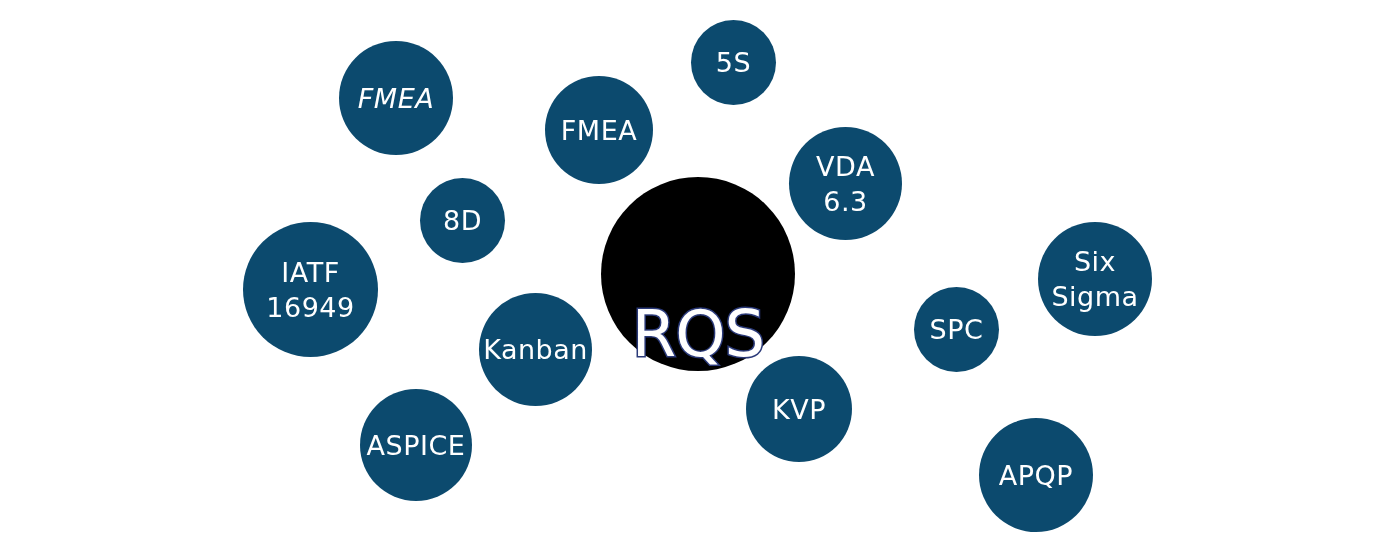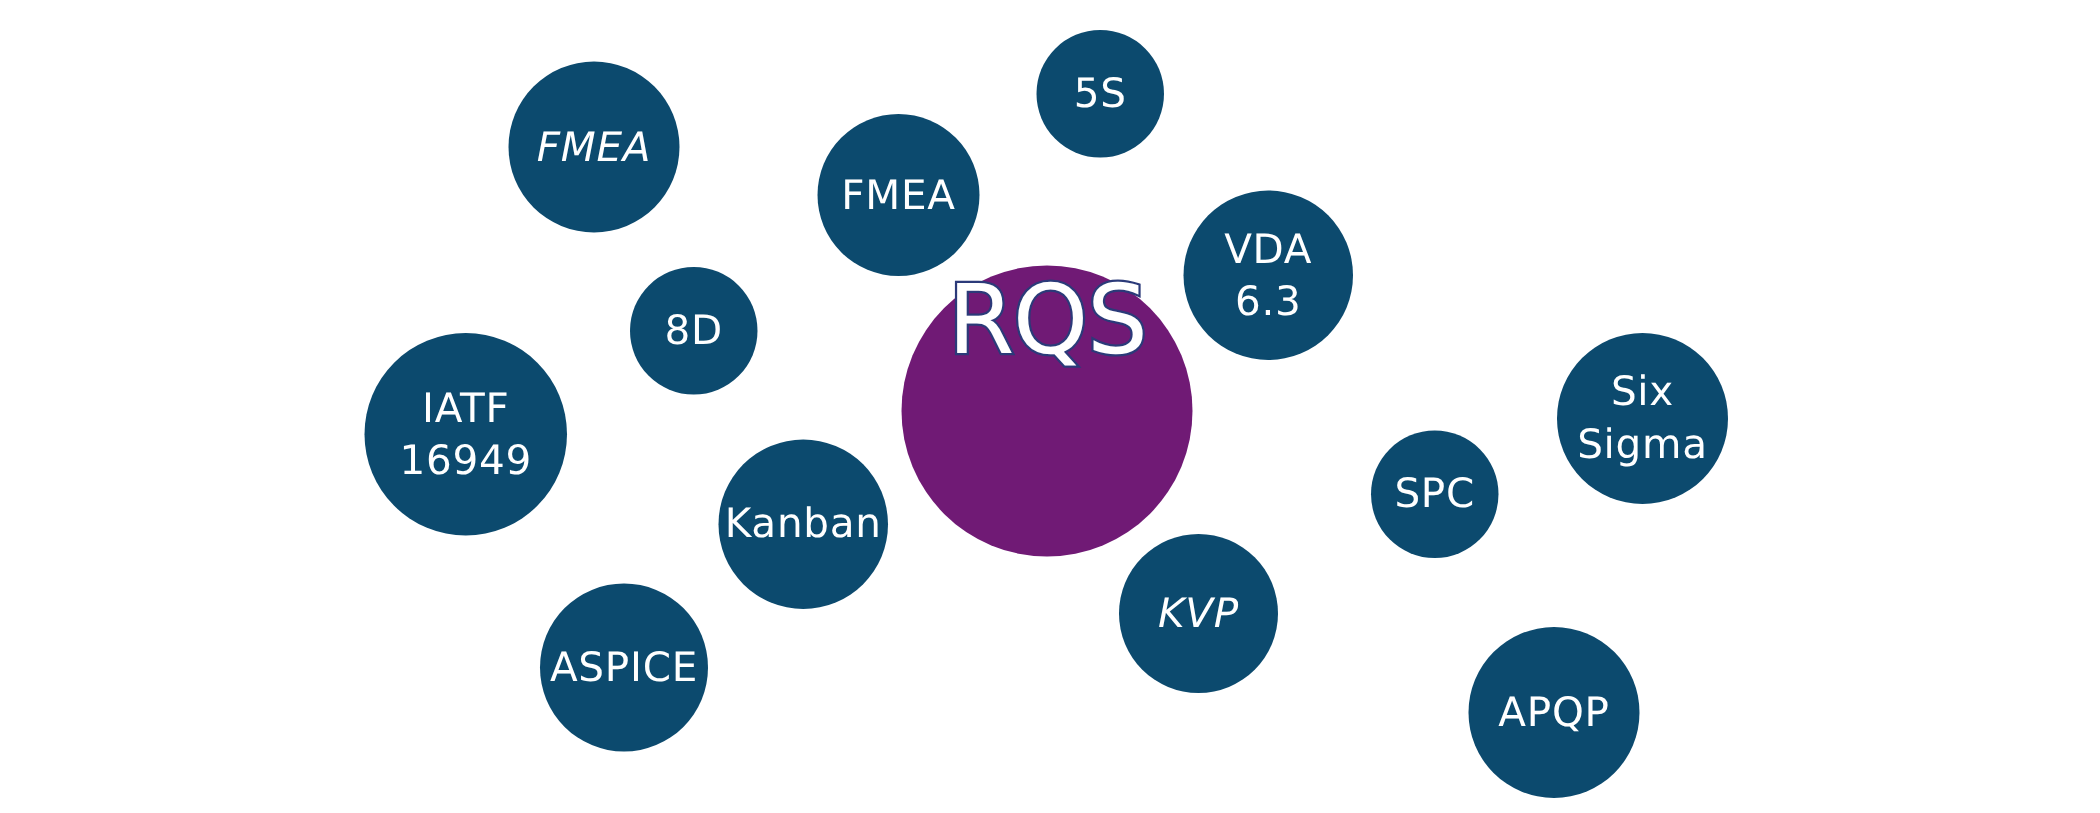--- a/index.html
+++ b/index.html
@@ -14,23 +14,23 @@
       justify-content: center;
       text-align: center;
       font-size: 27px;
       line-height: 35px;
       letter-spacing: 0.5px;
       white-space: pre-line;
     }
     .center {
       position: absolute;
       border-radius: 50%;
-      background: #701a75;
+      background: #000000;
       display: flex;
-      align-items: flex-start;
+      align-items: flex-end;
       justify-content: center;
     }
     .center span {
       font-family: "DejaVu Sans", sans-serif;
       font-size: 64px;
       color: #ffffff;
       -webkit-text-stroke: 3px #2b3a79;
       paint-order: stroke fill;
       letter-spacing: -1px;
     }
@@ -47,15 +47,15 @@
 <div class="bubble" style="left:545px; top:76px; width:108px; height:108px;">FMEA</div>
 <div class="bubble" style="left:789px; top:127px; width:113px; height:113px;">VDA
 6.3</div>
 <div class="bubble" style="left:420px; top:178px; width:85px; height:85px;">8D</div>
 <div class="bubble" style="left:243px; top:222px; width:135px; height:135px;">IATF
 16949</div>
 <div class="bubble" style="left:1038px; top:222px; width:114px; height:114px;">Six
 Sigma</div>
 <div class="bubble" style="left:914px; top:287px; width:85px; height:85px;text-align:center;">SPC</div>
 <div class="bubble" style="left:463px; top:293px; width:113px; height:113px;margin-left:16px;">Kanban</div>
-<div class="bubble" style="left:746px; top:356px; width:106px; height:106px;font-style:italic;">KVP</div>
+<div class="bubble" style="left:746px; top:356px; width:106px; height:106px;">KVP</div>
 <div class="bubble" style="left:360px; top:389px; width:112px; height:112px;">ASPICE</div>
 <div class="bubble" style="left:979px; top:418px; width:114px; height:114px;">APQP</div>
 
 </body></html>

